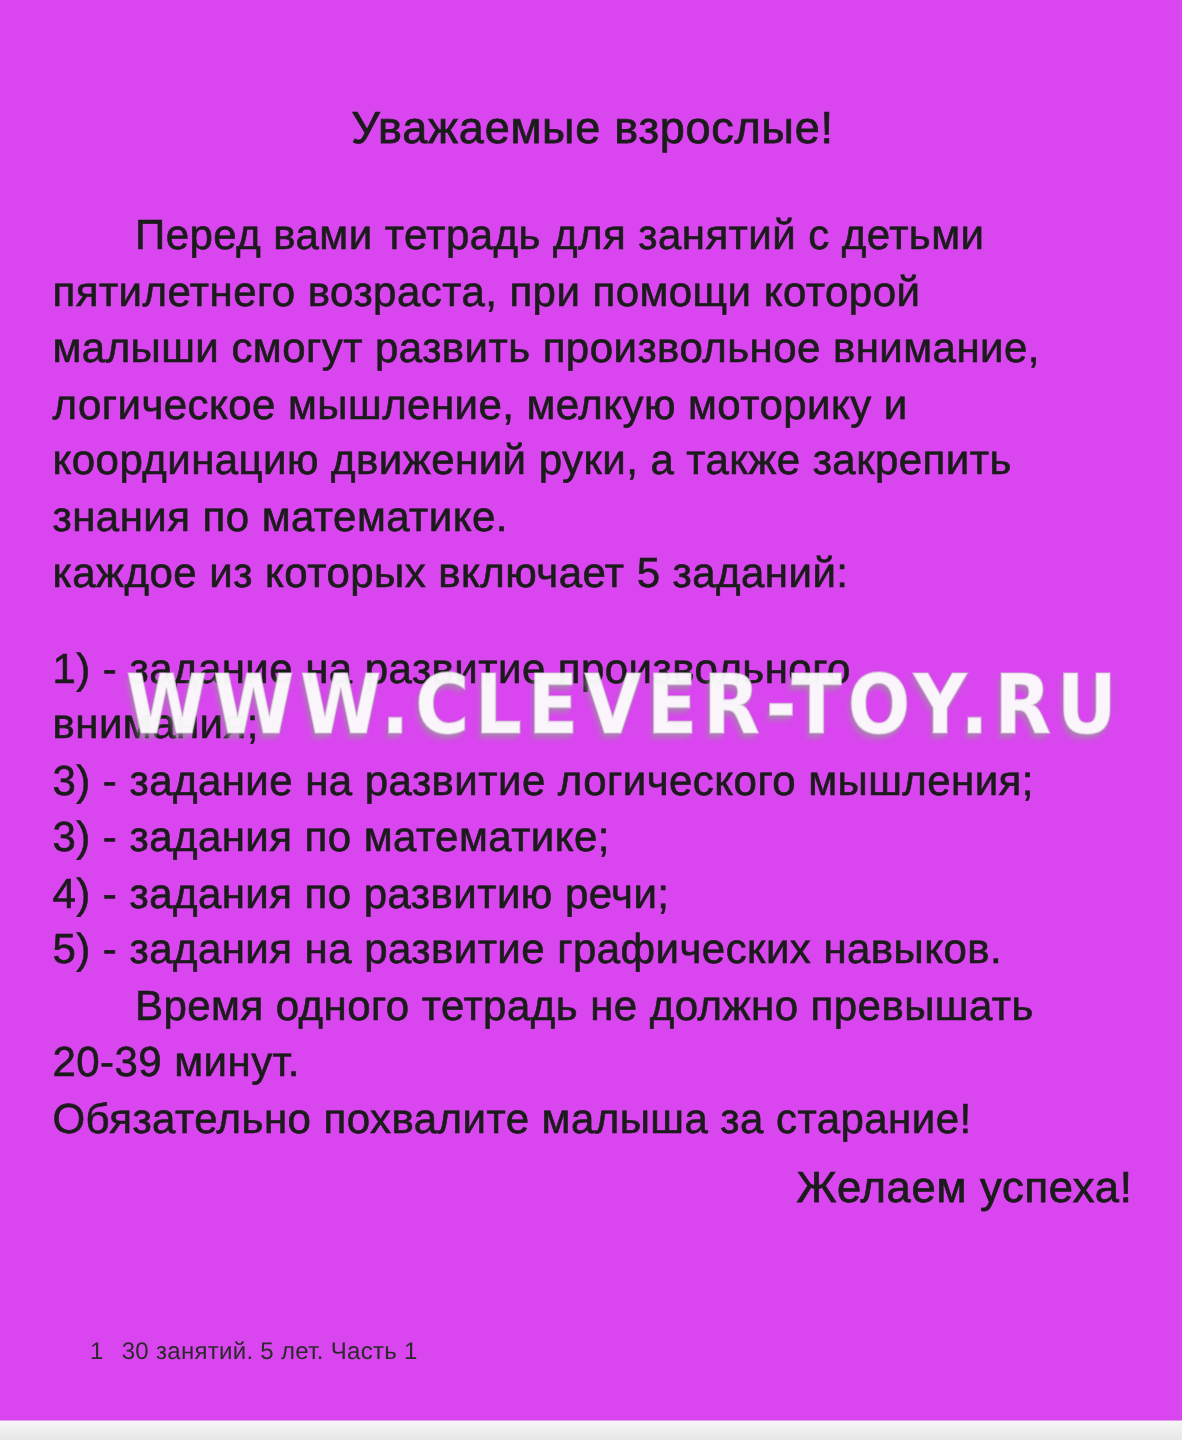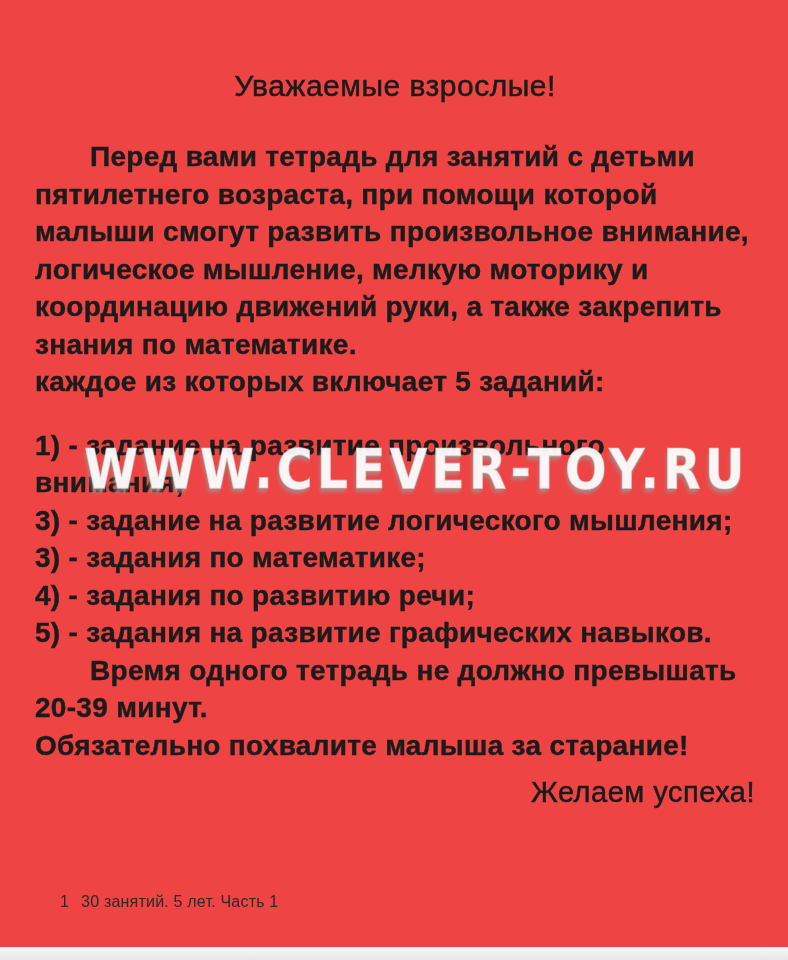--- a/index.html
+++ b/index.html
@@ -1,20 +1,20 @@
 <!DOCTYPE html>
 <html><head>
 <meta charset="utf-8">
 <style>
   html, body { margin: 0; padding: 0; background: #ffffff; }
   .page {
     position: relative;
     width: 788px;
     height: 960px;
-    background: #ef4444;
+    background: #d946ef;
     overflow: hidden;
     font-family: "Liberation Sans", "DejaVu Sans", sans-serif;
     color: #1b1b1b;
   }
   .content {
     padding: 66px 33px 0 35px;
   }
   .title {
     font-size: 30px;
     line-height: 40px;
@@ -24,21 +24,21 @@
     letter-spacing: 0.5px;
     -webkit-text-stroke: 0.5px #1b1b1b;
   }
   .body-block {
     margin-top: 32px;
     font-size: 28px;
     line-height: 37.5px;
     letter-spacing: 0.3px;
     -webkit-text-stroke: 0.4px #1b1b1b;
   }
-  .line { white-space: nowrap; font-weight: bold; }
+  .line { white-space: nowrap; }
   .line.indent { padding-left: 55px; }
   .list-block {
     margin-top: 26px;
     font-size: 28px;
     line-height: 37.5px;
     letter-spacing: 0.3px;
     -webkit-text-stroke: 0.4px #1b1b1b;
   }
   .signoff {
     margin-top: 8px;

